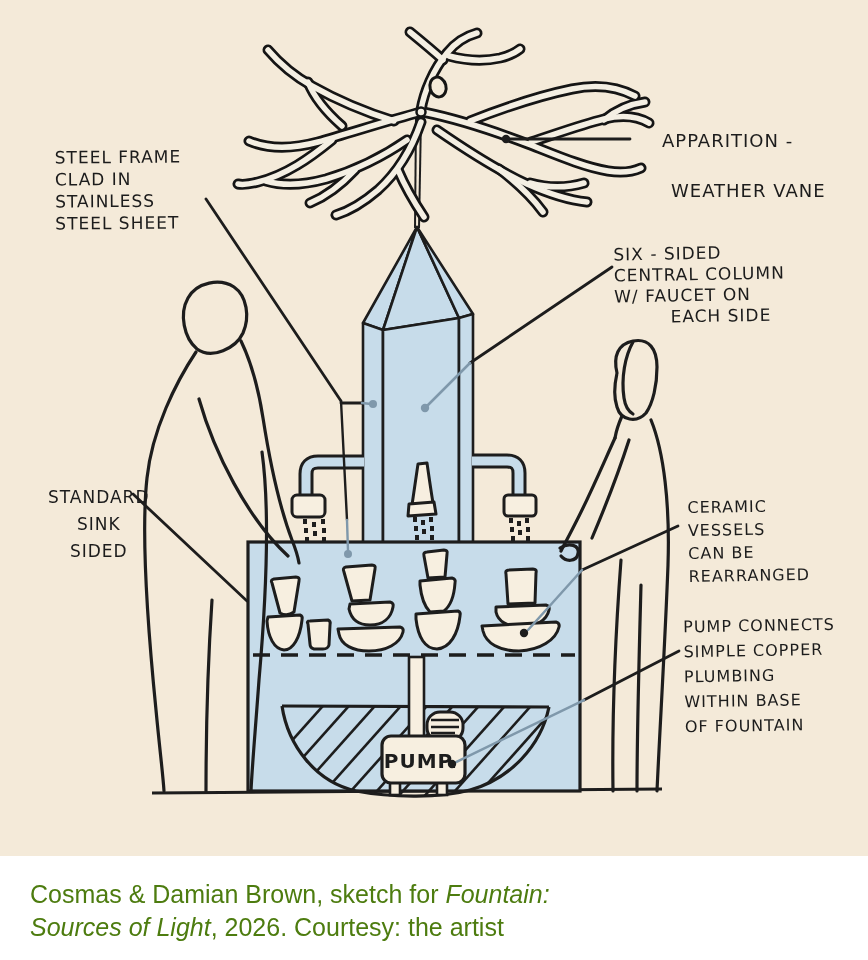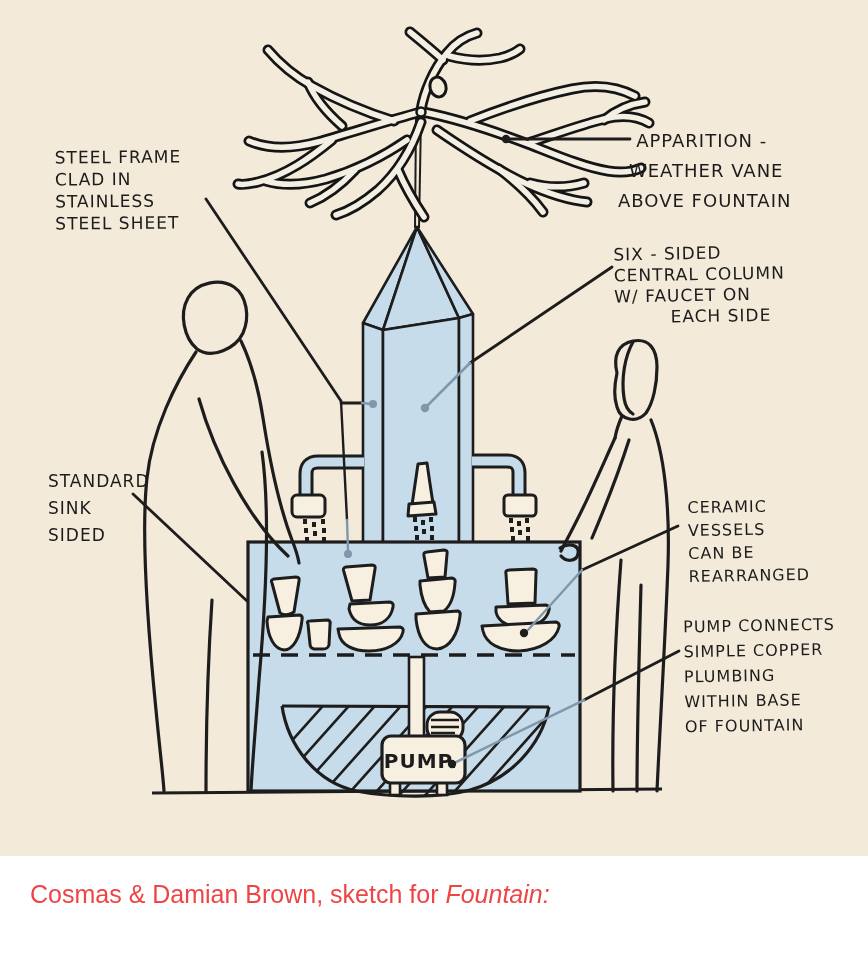--- a/index.html
+++ b/index.html
@@ -2,21 +2,21 @@
 <html><head>
 <meta charset="utf-8">
 <style>
   html,body{margin:0;padding:0;background:#ffffff;}
   .stage{position:relative;width:868px;height:960px;background:#ffffff;overflow:hidden;
          font-family:"DejaVu Sans",sans-serif;}
   .sketch-svg{position:absolute;left:0;top:0;display:block;}
   .note{position:absolute;color:#1c1c1c;font-family:"DejaVu Sans",sans-serif;
         font-size:17px;letter-spacing:1px;line-height:22px;white-space:nowrap;}
   .note div{white-space:nowrap;}
-  .caption{position:absolute;left:30px;top:878px;color:#ef4444;
+  .caption{position:absolute;left:30px;top:878px;color:#4d7c0f;
            font-family:"Liberation Sans",sans-serif;font-size:25px;line-height:33px;}
   .caption i{font-style:italic;}
 </style>
 </head>
 <body>
 
 <div class="stage">
 
   <svg class="sketch-svg" width="868" height="856" viewBox="0 0 868 856">
 
@@ -225,34 +225,33 @@
     </g>
   </svg>
 
   <div class="note" style="left:55px;top:146px;transform:rotate(-0.5deg);">
     <div>STEEL FRAME</div>
     <div>CLAD IN</div>
     <div>STAINLESS</div>
     <div>STEEL SHEET</div>
   </div>
 
-  <div class="note" style="left:612px;top:126px;font-size:18px;line-height:30px;text-align:center;">
+  <div class="note" style="left:662px;top:126px;font-size:18px;line-height:30px;">
     <div>APPARITION -</div>
-    <div style="margin-left:9px;">WEATHER VANE</div>
-    <div style="margin-left:6px;">ABOVE FOUNTAIN</div>
+    <div style="margin-left:9px;margin-top:20px;">WEATHER VANE</div>
   </div>
 
   <div class="note" style="left:614px;top:243px;line-height:21px;transform:rotate(-1deg);">
     <div>SIX - SIDED</div>
     <div>CENTRAL COLUMN</div>
     <div>W/ FAUCET ON</div>
     <div style="margin-left:56px;">EACH SIDE</div>
   </div>
 
-  <div class="note" style="left:48px;top:468px;line-height:27px;">
+  <div class="note" style="left:48px;top:484px;line-height:27px;text-align:center;">
     <div>STANDARD</div>
     <div style="">SINK</div>
     <div>SIDED</div>
   </div>
 
   <div class="note" style="left:688px;top:495px;font-size:16px;line-height:23px;transform:rotate(-1deg);">
     <div>CERAMIC</div>
     <div>VESSELS</div>
     <div>CAN BE</div>
     <div>REARRANGED</div>
@@ -261,15 +260,16 @@
   <div class="note" style="left:684px;top:613px;font-size:16px;line-height:25px;transform:rotate(-1deg);">
     <div>PUMP CONNECTS</div>
     <div>SIMPLE COPPER</div>
     <div>PLUMBING</div>
     <div>WITHIN BASE</div>
     <div>OF FOUNTAIN</div>
   </div>
 
   <div class="caption">
     <div><span>Cosmas &amp; Damian Brown, sketch for </span><i>Fountain:</i></div>
+    <div><i>Sources of Light</i><span>, 2026. Courtesy: the artist</span></div>
   </div>
 
 </div>
 
 </body></html>

